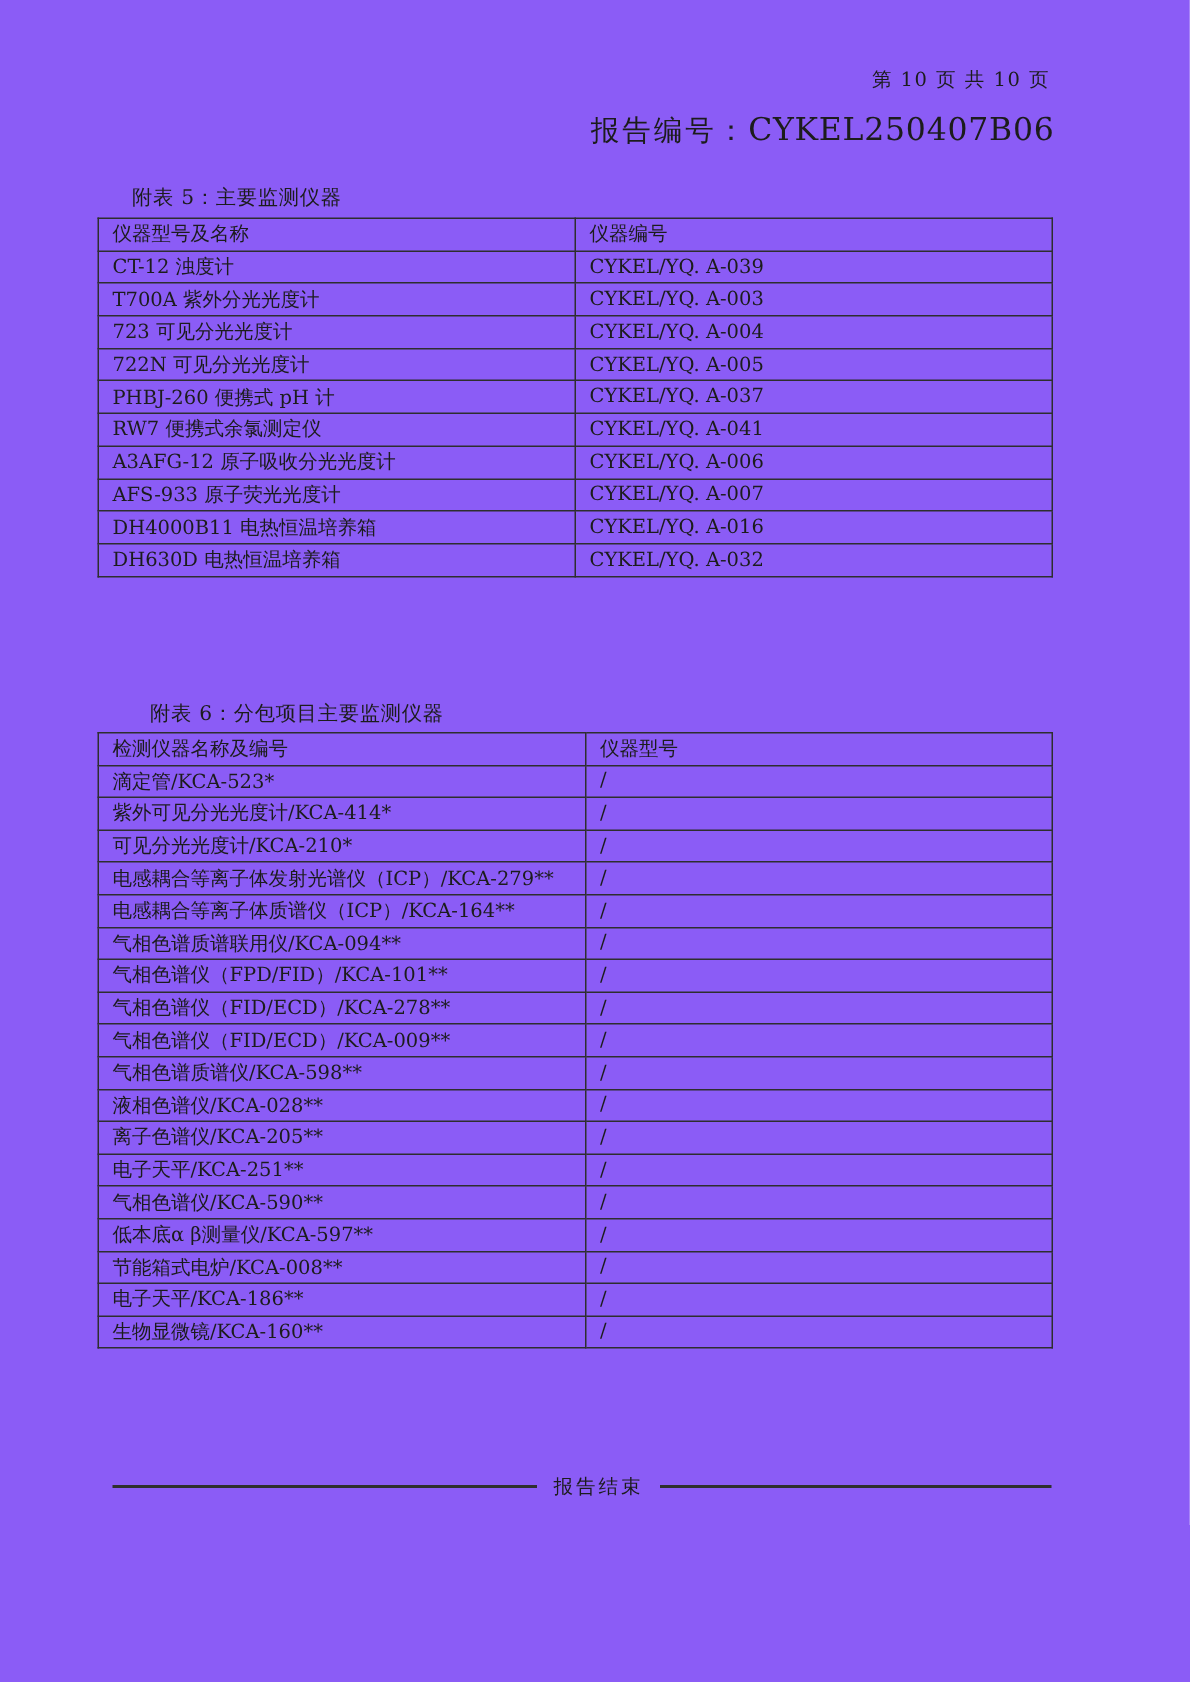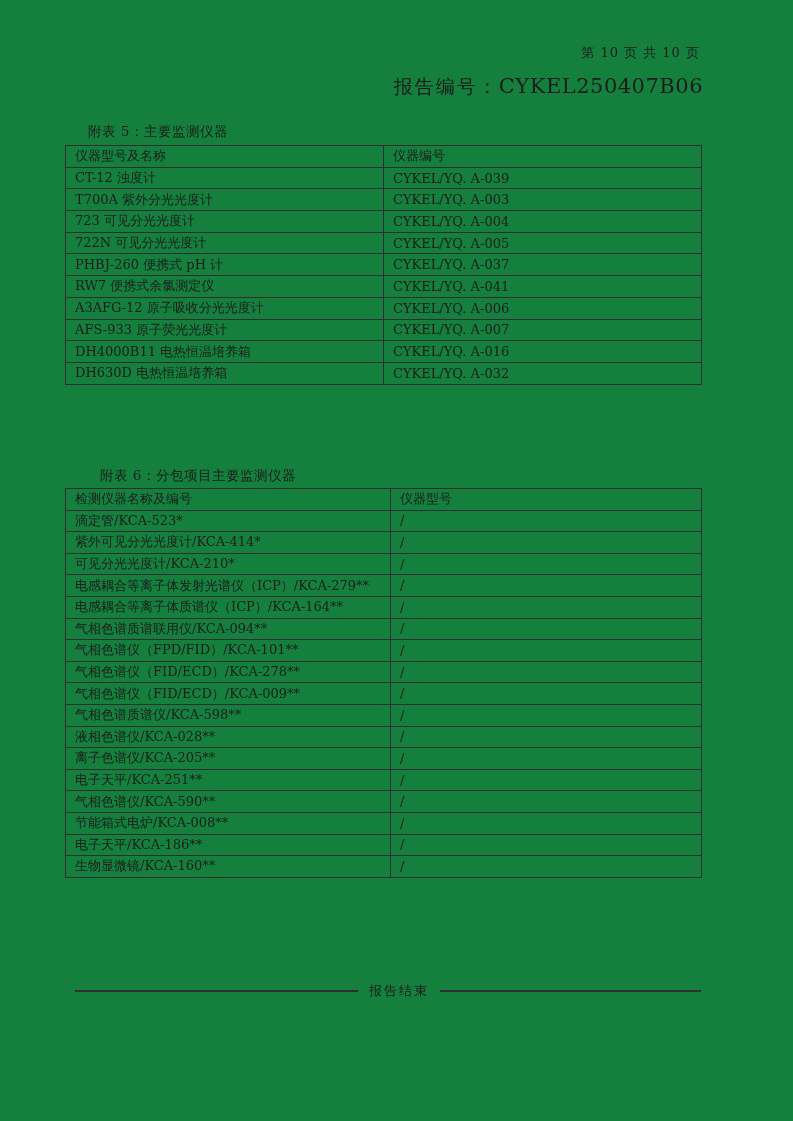--- a/index.html
+++ b/index.html
@@ -4,21 +4,21 @@
 <style>
   html, body { margin: 0; padding: 0; }
   body {
     background: #ffffff;
     font-family: "DejaVu Serif", "Liberation Serif", serif;
   }
   .page {
     position: relative;
     width: 793px;
     height: 1121px;
-    background: #15803d;
+    background: #8b5cf6;
     color: #1c1c1c;
     overflow: hidden;
   }
   .page-indicator {
     position: absolute;
     top: 44px;
     right: 93px;
     font-size: 13px;
     letter-spacing: 1px;
     white-space: nowrap;
@@ -224,20 +224,24 @@
         </tr>
         <tr>
           <td>电子天平/KCA-251**</td>
           <td>/</td>
         </tr>
         <tr>
           <td>气相色谱仪/KCA-590**</td>
           <td>/</td>
         </tr>
         <tr>
+          <td>低本底α β测量仪/KCA-597**</td>
+          <td>/</td>
+        </tr>
+        <tr>
           <td>节能箱式电炉/KCA-008**</td>
           <td>/</td>
         </tr>
         <tr>
           <td>电子天平/KCA-186**</td>
           <td>/</td>
         </tr>
         <tr>
           <td>生物显微镜/KCA-160**</td>
           <td>/</td>

